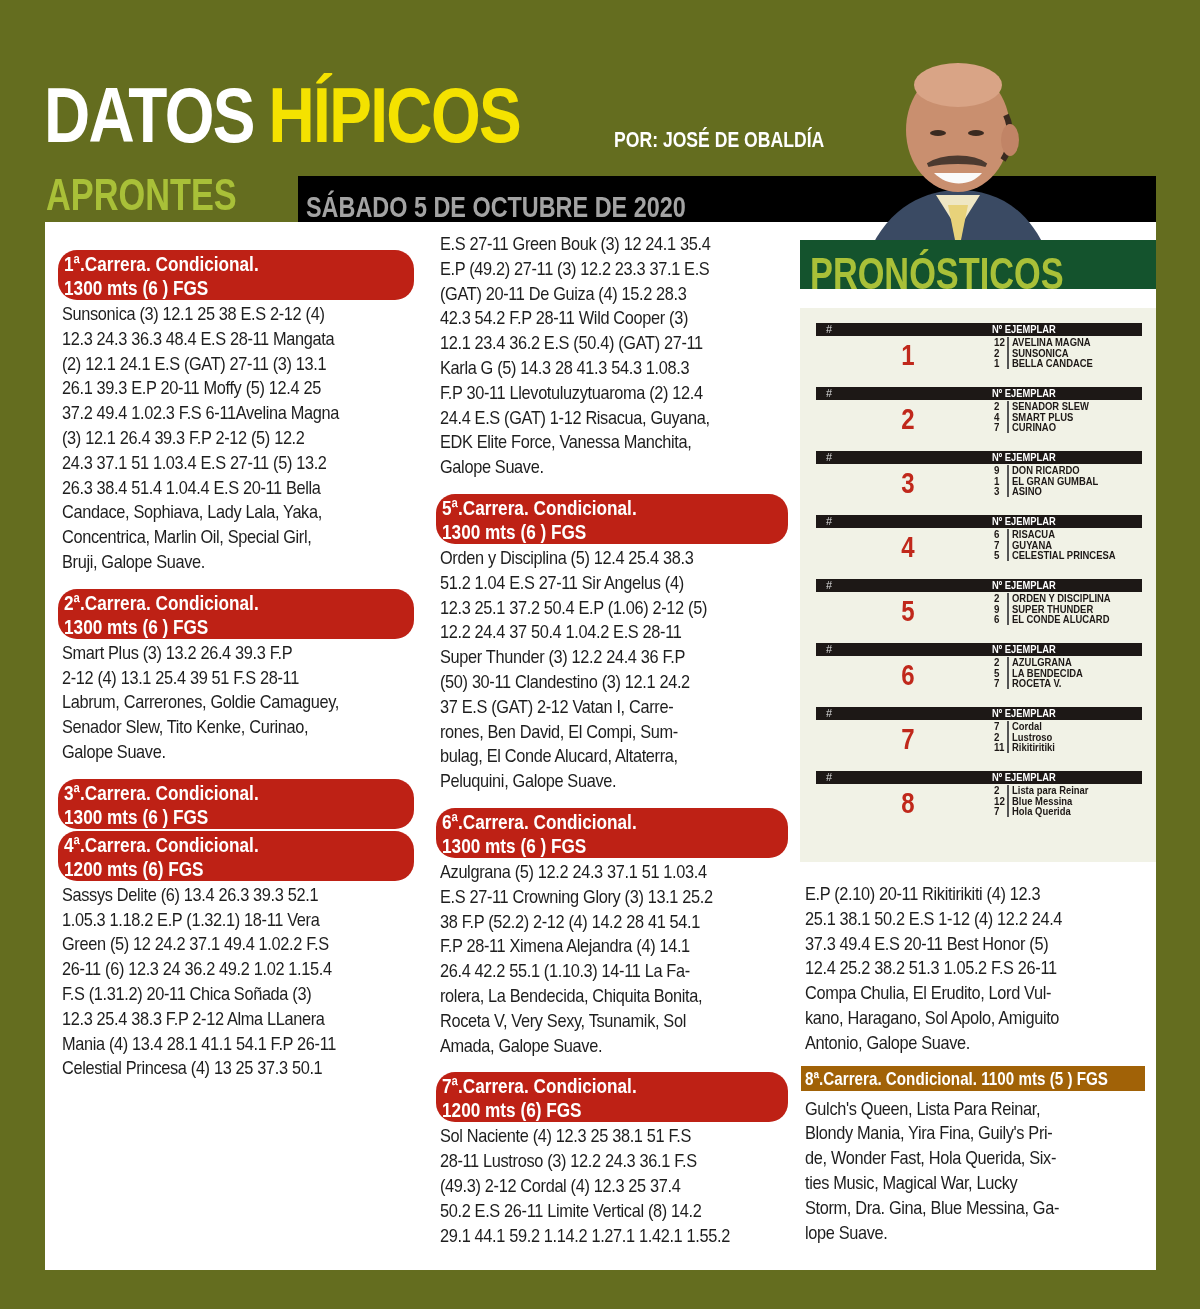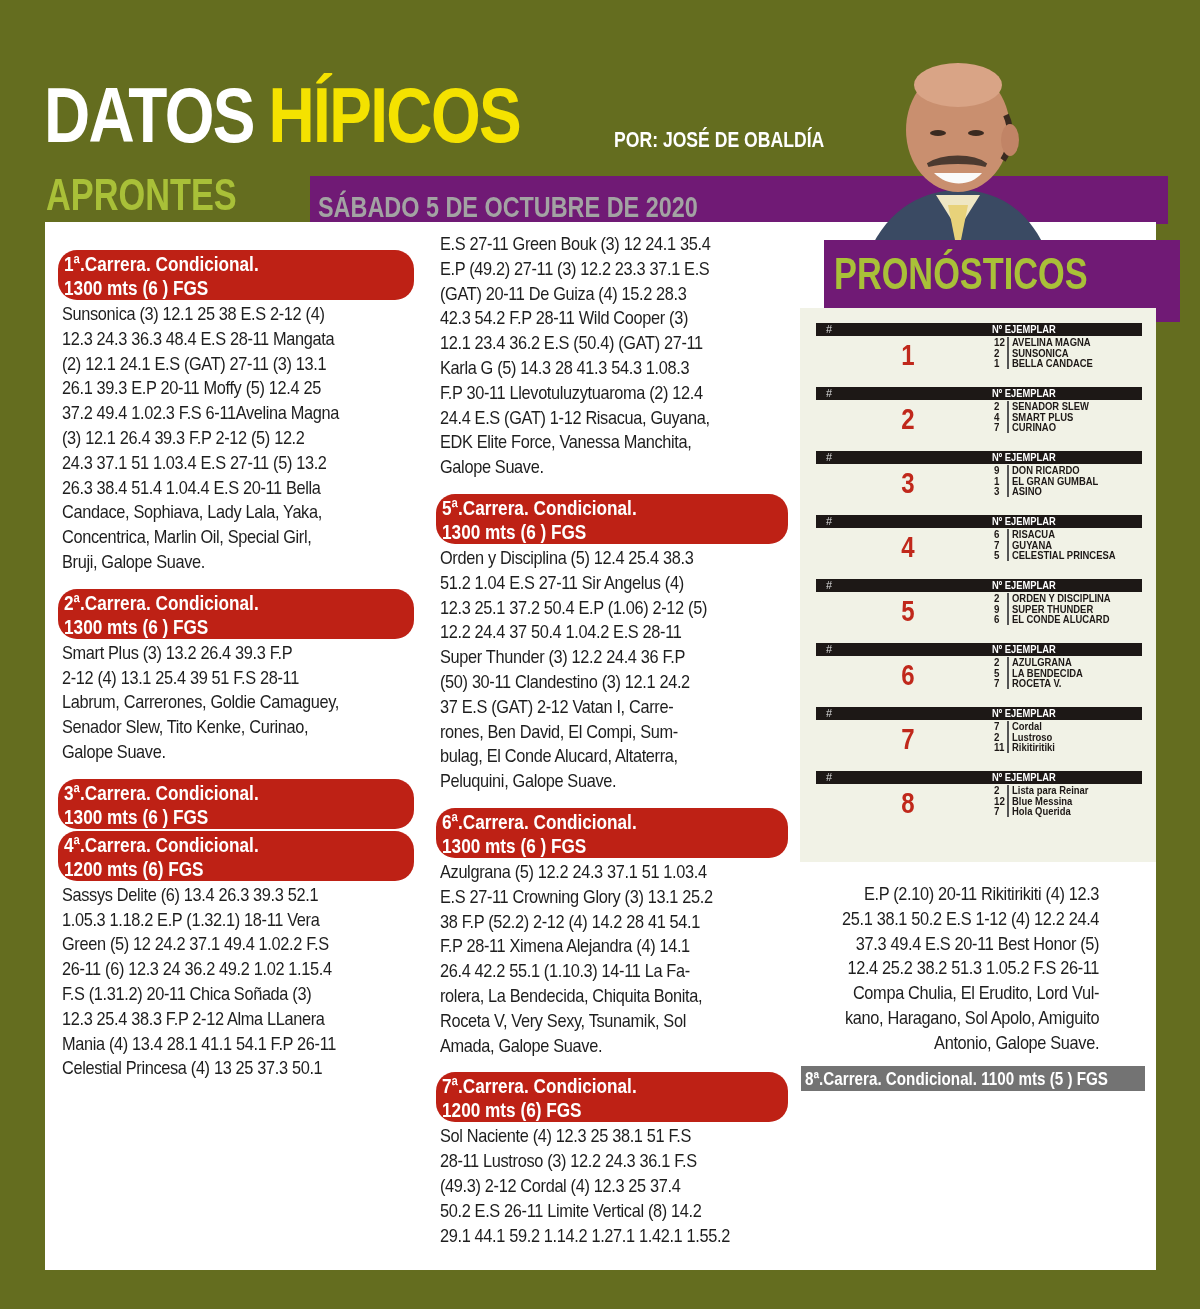--- a/index.html
+++ b/index.html
@@ -18,21 +18,21 @@
   #title .y { color:#f4e200; margin-left:18px; }
   #byline {
     position:absolute; left:614px; top:127px; color:#ffffff; font-weight:bold;
     font-size:22px; transform:scaleX(0.8); transform-origin:left top; white-space:nowrap;
   }
   #aprontes {
     position:absolute; left:46px; top:170px; color:#a9c038; font-weight:bold;
     font-size:44px; line-height:50px; transform:scaleX(0.78); transform-origin:left top; white-space:nowrap;
   }
   #date-strip {
-    position:absolute; left:310px; top:176px; width:858px; height:48px; background:#701a75;
+    position:absolute; left:298px; top:176px; width:858px; height:48px; background:#000000;
   }
   #date {
     position:absolute; left:8px; top:14px; color:#a3a3a3; font-weight:bold; font-size:30px;
     transform:scaleX(0.78); transform-origin:left top; white-space:nowrap;
   }
   #panel {
     position:absolute; left:45px; top:222px; width:1111px; height:1048px; background:#ffffff;
   }
   #photo {
     position:absolute; left:858px; top:55px; width:200px; height:200px;
@@ -42,21 +42,21 @@
     background:#be2115; color:#ffffff; font-weight:bold; font-size:20px; line-height:24px;
     padding:2px 6px 0 6px; margin-bottom:2px;border-radius:19px;
   }
   .race-head span { display:block; white-space:nowrap; transform:scaleX(0.86); transform-origin:left center; }
   .race-body {
     color:#1e1e1e; font-size:19px; line-height:24.8px; padding:0 4px 0 4px;
     letter-spacing:-0.4px; margin-bottom:14px;
   }
   .race-body p { margin:0; white-space:nowrap; transform:scaleX(0.86); transform-origin:left center; }
   #pron-box {
-    position:absolute; left:824px; top:240px; width:356px; height:82px; background:#701a75;
+    position:absolute; left:800px; top:240px; width:356px; height:49px; background:#14532d;
   }
   #pron-title {
     position:absolute; left:10px; top:8px; color:#a9c038; font-weight:bold; font-size:44px;
     line-height:52px; transform:scaleX(0.78); transform-origin:left top; white-space:nowrap;
   }
   #pron-panel {
     position:absolute; left:800px; top:308px; width:356px; height:554px; background:#f1f2e6;
   }
   .pick {
     position:absolute; left:16px; width:326px; height:58px;
@@ -70,21 +70,21 @@
   .pick-num {
     position:absolute; left:72px; top:16px; width:40px; text-align:center; color:#c0281b;
     font-weight:bold; font-size:30px; line-height:32px; transform:scaleX(0.8);
   }
   .pick-list { position:absolute; left:176px; top:14px; }
   .pick-row { height:10.5px; font-size:11.5px; line-height:10.5px; font-weight:bold; color:#1d1816; white-space:nowrap; position:relative; }
   .pick-row .n { position:absolute; left:2px; width:14px; transform:scaleX(0.85); transform-origin:left center; }
   .pick-row .sep { position:absolute; left:15px; top:0; width:2px; height:10.5px; background:#555; }
   .pick-row .h { position:absolute; left:20px; transform:scaleX(0.82); transform-origin:left center; }
   .race8-head {
-    background:#737373; color:#fff; font-weight:bold; font-size:19px; line-height:24px; padding:1px 4px 0 4px;
+    background:#a16207; color:#fff; font-weight:bold; font-size:19px; line-height:24px; padding:1px 4px 0 4px;
     margin-bottom:6px;
   }
   .race8-head span { display:block; white-space:nowrap; transform:scaleX(0.8); transform-origin:left center; }
 </style>
 </head>
 <body>
 
 <div id="title" class="cond">
   <span class="w">DATOS</span><span class="y">HÍPICOS</span>
 </div>
@@ -422,28 +422,36 @@
         </div>
       <div class="pick-row">
           <span class="n">7</span>
           <span class="sep"></span>
           <span class="h">Hola Querida</span>
         </div>
     </div>
   </div>
 </div>
 
-<div class="col cond" style="left:801px; top:882px; width:350px;text-align:right;">
+<div class="col cond" style="left:801px; top:882px; width:350px;">
   <div class="race-body" style="margin-bottom:10px;">
     <p>E.P (2.10) 20-11 Rikitirikiti (4) 12.3</p>
     <p>25.1 38.1 50.2 E.S 1-12 (4) 12.2 24.4</p>
     <p>37.3 49.4 E.S 20-11 Best Honor (5)</p>
     <p>12.4 25.2 38.2 51.3 1.05.2 F.S 26-11</p>
     <p>Compa Chulia, El Erudito, Lord Vul-</p>
     <p>kano, Haragano, Sol Apolo, Amiguito</p>
     <p>Antonio, Galope Suave.</p>
   </div>
   <div>
     <div class="race8-head" style="width:336px;">
       <span>8ª.Carrera. Condicional. 1100 mts (5 ) FGS</span>
     </div>
+    <div class="race-body">
+      <p>Gulch's Queen, Lista Para Reinar,</p>
+      <p>Blondy Mania, Yira Fina, Guily's Pri-</p>
+      <p>de, Wonder Fast, Hola Querida, Six-</p>
+      <p>ties Music, Magical War, Lucky</p>
+      <p>Storm, Dra. Gina, Blue Messina, Ga-</p>
+      <p>lope Suave.</p>
+    </div>
   </div>
 </div>
 
 </body></html>

